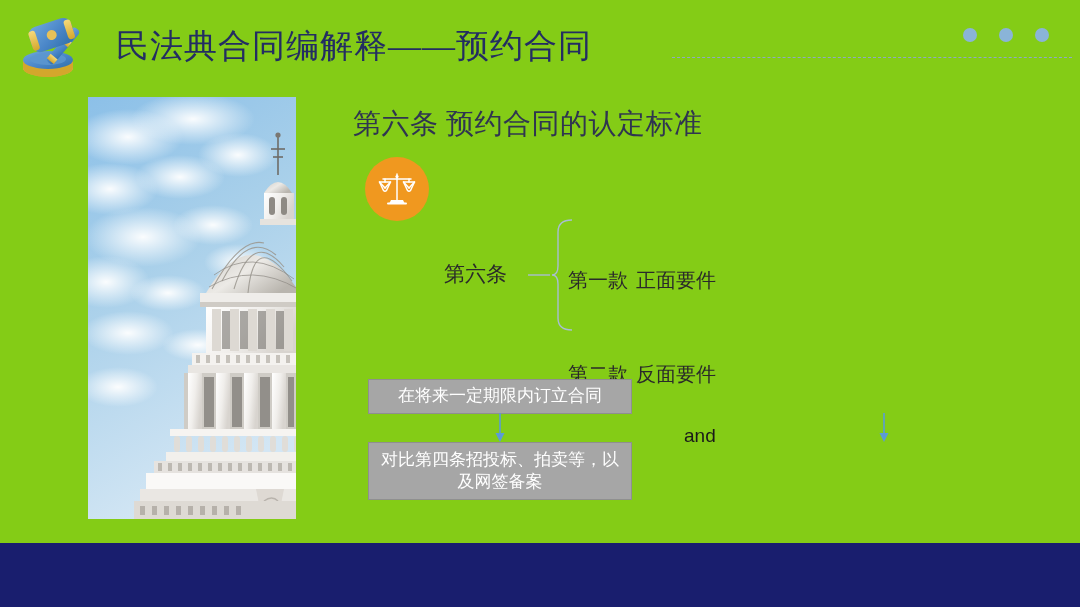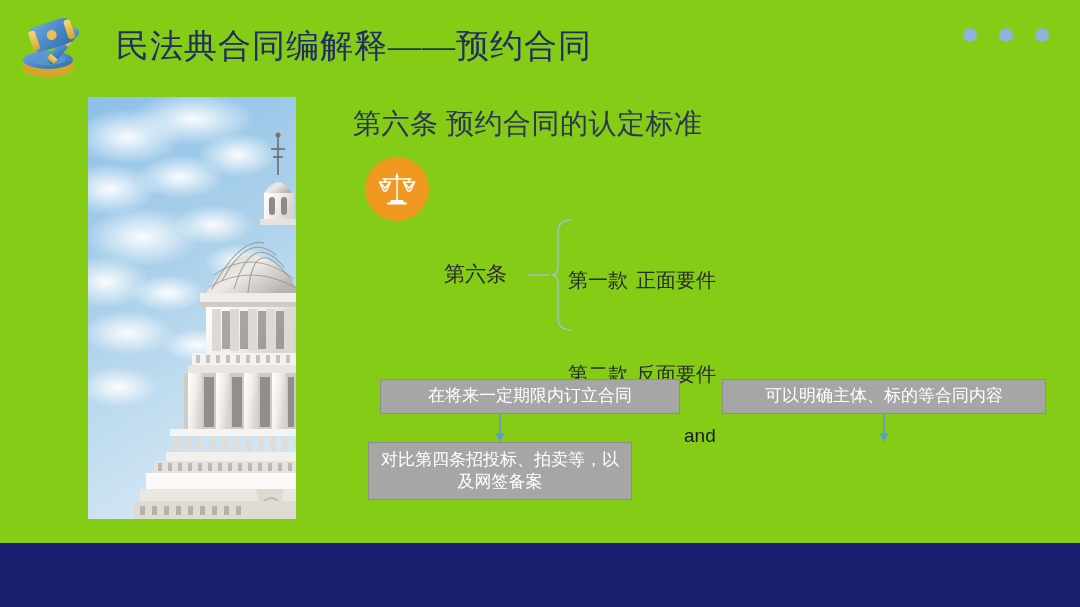--- a/index.html
+++ b/index.html
@@ -150,21 +150,21 @@
     font-family: "Liberation Serif", "DejaVu Serif", serif;
     font-size: 17px;
     line-height: 1.3;
     display: flex;
     align-items: center;
     justify-content: center;
     text-align: center;
     box-sizing: border-box;
     padding: 3px 8px;
   }
-  #box-left-top   { left: 368px; top: 379px; width: 300px; height: 35px; margin-left: 12px; }
+  #box-left-top   { left: 368px; top: 379px; width: 264px; height: 35px; }
   #box-left-bottom{ left: 368px; top: 442px; width: 264px; height: 58px; }
   #box-right-top  { left: 722px; top: 379px; width: 324px; height: 35px; }
   #box-right-bottom{left: 722px; top: 442px; width: 324px; height: 57px; }
 
   .flow-arrow {
     position: absolute;
     width: 14px;
     height: 30px;
   }
   #arrow-left  { left: 493px; top: 413px; }
@@ -458,21 +458,20 @@
 
   <svg id="arrow-left" class="flow-arrow" viewBox="0 0 14 30" xmlns="http://www.w3.org/2000/svg">
     <line x1="7" y1="0" x2="7" y2="22" stroke="#5b9bd5" stroke-width="1.6"></line>
     <path d="M2.5 20 L11.5 20 L7 29 Z" fill="#5b9bd5"></path>
   </svg>
 
   <div id="box-left-bottom" class="flow-box">对比第四条招投标、拍卖等，以及网签备案</div>
 
   <div id="and-label">and</div>
 
-  <div id="box-right-top" class="flow-box">可以明确主体、标的等合同内容</div>
 
   <svg id="arrow-right" class="flow-arrow" viewBox="0 0 14 30" xmlns="http://www.w3.org/2000/svg">
     <line x1="7" y1="0" x2="7" y2="22" stroke="#5b9bd5" stroke-width="1.6"></line>
     <path d="M2.5 20 L11.5 20 L7 29 Z" fill="#5b9bd5"></path>
   </svg>
 
 
   <div id="footer-bar"></div>
 
 </div>

